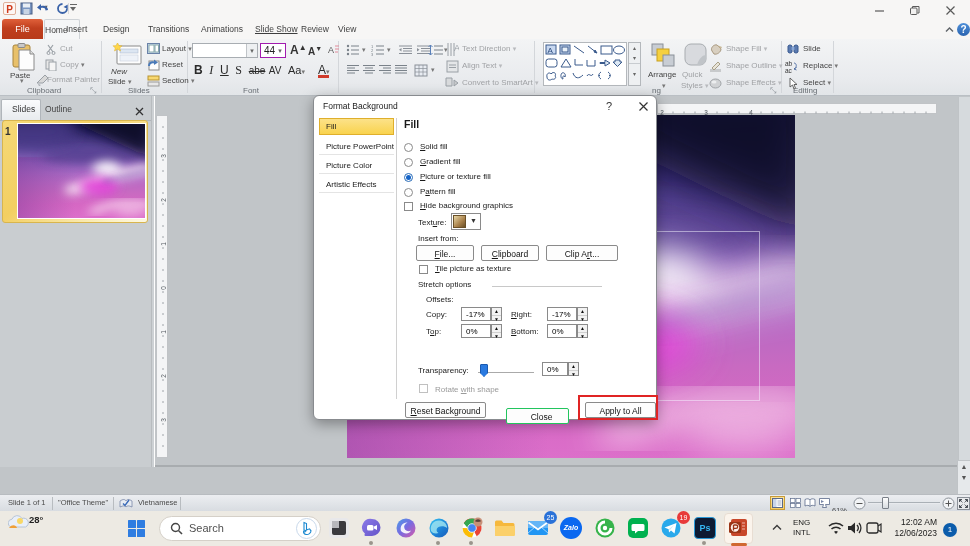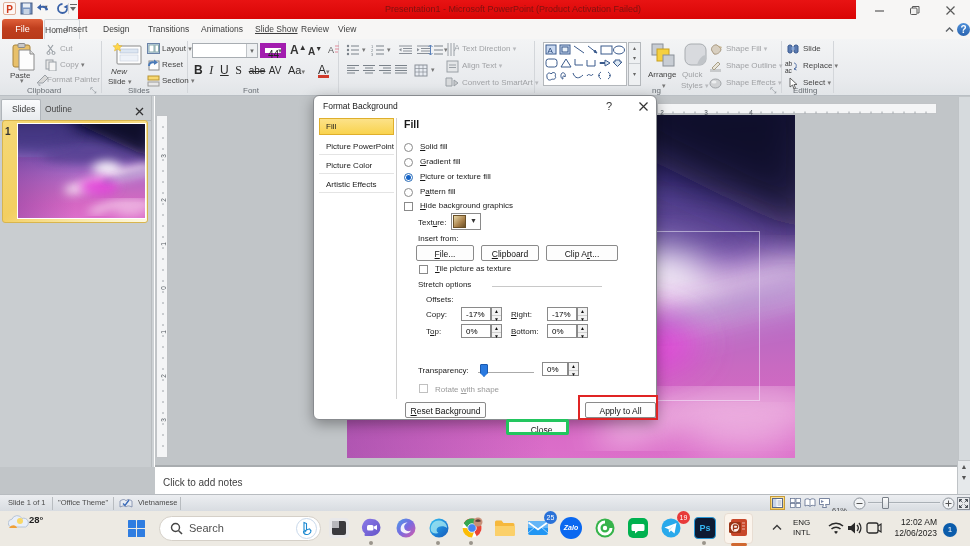--- a/index.html
+++ b/index.html
@@ -63,23 +63,20 @@
   .check { width:9px; height:9px; border:1px solid #8a8a8a; background:#fff; }
   .spin { height:14px; border:1px solid #8a8a8a; background:#fff; font-size:8px; }
   .spinner { width:11px; height:14px; border:1px solid #8a8a8a; background:#f2f2f2; }
   .btn { white-space:nowrap; overflow:hidden; height:16px; border:1px solid #8a8a8a; background:#fdfdfd; font-size:8.5px; color:#111; text-align:center; border-radius:2px; }
 </style>
 </head>
 <body>
 <div id="app">
 
   <div class="abs" id="titlebar"></div>
-  <div class="abs" id="redband">
-      <div class="abs txt" id="titletext">Presentation1 - Microsoft PowerPoint (Product Activation Failed)</div>
-    </div>
 
   <div class="abs" style="left:3px;top:2px;width:13px;height:13px;background:#fdf6f3;border:1px solid #e0b09a;border-radius:2px;color:#cf3a1b;font-size:10px;font-weight:bold;text-align:center;line-height:13px;">P</div>
   <svg class="abs" style="left:20px;top:2px;" width="13" height="13" viewBox="0 0 13 13">
       <rect x="1" y="1" width="11" height="11" fill="#7a96c2" stroke="#4a5f85" stroke-width="1"></rect>
       <rect x="3" y="1.5" width="7" height="4" fill="#e8eef5"></rect>
       <rect x="3.5" y="7" width="6" height="5" fill="#c8d4e4"></rect>
     </svg>
   <svg class="abs" style="left:36px;top:2px;" width="16" height="13" viewBox="0 0 16 13">
       <path d="M2 8 C2 4 6 3 9 4 L9 2 L13 5.5 L9 8.5 L9 6 C6.5 5.5 4.5 6 4.5 8.5 Z" fill="#3a62a8" transform="scale(-1,1) translate(-14,0)"></path>
       <path d="M13.2 5 l3 0 l0 1.4 l-3 0 z" fill="none"></path>
@@ -184,21 +181,21 @@
     </svg>
   <div class="abs ribtxt" style="left:162px;top:60px;">Reset</div>
   <svg class="abs" style="left:147px;top:75px;" width="13" height="12" viewBox="0 0 13 12">
       <rect x="1" y="1" width="11" height="4" fill="#f8d870" stroke="#b89430"></rect>
       <rect x="1" y="7" width="11" height="4" fill="#e8e8e8" stroke="#9a9a9a"></rect>
     </svg>
   <div class="abs ribtxt" style="left:162px;top:76px;">Section <span class="dd">▾</span></div>
 
   <div class="abs" style="left:192px;top:43px;width:66px;height:15px;background:#fff;border:1px solid #a8adb2;"></div>
   <div class="abs" style="left:246px;top:44px;width:11px;height:13px;background:#eef0f2;border-left:1px solid #c0c4c8;font-size:7px;color:#666;text-align:center;line-height:13px;">▾</div>
-  <div class="abs" style="left:260px;top:43px;width:26px;height:15px;background:#fff;border:5px solid #a21caf;font-size:10px;color:#222;padding:1px 0 0 3px;">44</div>
+  <div class="abs" style="left:260px;top:43px;width:26px;height:15px;background:#fff;border:1px solid #a21caf;font-size:10px;color:#222;padding:1px 0 0 3px;">44</div>
   <div class="abs" style="left:275px;top:44px;width:10px;height:13px;font-size:7px;color:#666;text-align:center;line-height:13px;">▾</div>
   <div class="abs" style="left:290px;top:43px;font-size:12px;color:#333;font-weight:bold;">A<span style="font-size:8px;vertical-align:4px;">▲</span></div>
   <div class="abs" style="left:308px;top:45px;font-size:10px;color:#333;font-weight:bold;">A<span style="font-size:7px;vertical-align:4px;">▼</span></div>
   <svg class="abs" style="left:327px;top:43px;" width="14" height="14" viewBox="0 0 14 14">
       <text x="1" y="10" font-size="9" fill="#555" font-family="Liberation Sans">A</text>
       <path d="M8 3 L12 3 M8 6 L12 6 M8 9 L11 9" stroke="#e08a9a" stroke-width="1"></path>
     </svg>
   <div class="abs" style="left:194px;top:63px;width:140px;height:17px;font-size:12px;color:#2a2a2a;"><span style="font-weight:bold;">B</span>&nbsp;&nbsp;<span style="font-style:italic;font-family:'Liberation Serif',serif;">I</span>&nbsp;&nbsp;<span style="text-decoration:underline;">U</span>&nbsp;&nbsp;<span style="font-family:'Liberation Serif',serif;">S</span>&nbsp;&nbsp;<span style="text-decoration:line-through;font-size:10px;">abe</span>&nbsp;<span style="font-size:10px;">AV</span>&nbsp;&nbsp;<span style="font-size:11px;">Aa</span><span class="dd">▾</span></div>
   <div class="abs" style="left:318px;top:63px;font-size:12px;color:#2a2a2a;">A<span class="dd">▾</span></div>
   <div class="abs" style="left:318px;top:75px;width:11px;height:3px;background:#d03a2a;"></div>
@@ -515,23 +512,20 @@
   <ellipse cx="395" cy="318" rx="55" ry="14" fill="#ffeef8" opacity="0.6" filter="url(#mb18)"></ellipse>
 </svg>
   <div class="abs" style="left:408px;top:231px;width:352px;height:170px;border:1px solid rgba(245,245,255,0.5);"></div>
   <div class="abs" id="scroll"></div>
   <div class="abs" style="left:957px;top:461px;width:13px;height:33px;background:#e6e9eb;border-left:1px solid #bfc3c6;z-index:3;">
     <div style="font-size:7px;color:#555;text-align:center;line-height:11px;">▲</div>
     <div style="font-size:7px;color:#555;text-align:center;line-height:11px;">▼</div>
   </div>
 
   <div class="abs" id="notesdiv"></div>
-  <div class="abs" id="notes">
-      <span>Click to add notes</span>
-    </div>
 
   <div class="abs" id="status">
     <div class="abs txt" style="left:8px;top:3px;">Slide 1 of 1</div>
     <div class="abs" style="left:52px;top:2px;width:1px;height:13px;background:#b8bcc0;"></div>
     <div class="abs txt" style="left:58px;top:3px;">"Office Theme"</div>
     <div class="abs" style="left:113px;top:2px;width:1px;height:13px;background:#b8bcc0;"></div>
     <svg class="abs" style="left:119px;top:2px;" width="14" height="13" viewBox="0 0 14 13">
         <path d="M1 4 C4 2 6 2 7 4 C8 2 10 2 13 4 L13 10 C10 8.5 8 8.5 7 10 C6 8.5 4 8.5 1 10 Z" fill="#e8ecf2" stroke="#7a88a8" stroke-width="0.8"></path>
         <path d="M4 6.5 L6 8.5 L10 3" stroke="#3a6ab8" stroke-width="1.4" fill="none"></path>
       </svg>
@@ -647,21 +641,21 @@
     <div class="abs" style="left:164px;top:276px;width:56px;height:1px;background:#aaa;"></div>
     <div class="abs" style="left:166px;top:268px;width:8px;height:13px;background:#2a7ae0;border:1px solid #1a5ab0;border-radius:1px 1px 3px 3px;clip-path:polygon(0 0,100% 0,100% 70%,50% 100%,0 70%);"></div>
     <div class="abs spin" style="left:228px;top:266px;width:26px;padding:2px 0 0 4px;">0%</div>
     <div class="abs spinner" style="left:254px;top:266px;">
         <div style="font-size:5px;color:#111;text-align:center;line-height:7px;">▲</div>
         <div style="font-size:5px;color:#111;text-align:center;line-height:6px;border-top:1px solid #d0d0d0;">▼</div>
       </div>
     <div class="abs check" style="left:105px;top:288px;border-color:#c0c0c0;"></div>
       <div class="abs txt" style="left:121px;top:289px;font-size:8px;color:#9a9a9a;">Rotate <u>w</u>ith shape</div>
     <div class="abs btn" style="left:91px;top:306px;width:81px;line-height:16px;"><u>R</u>eset Background</div>
-    <div class="abs btn" style="left:192px;top:323px;width:63px;line-height:16px;border:3px solid #22c55e;padding-left:8px;">Close</div>
+    <div class="abs btn" style="left:192px;top:312px;width:63px;line-height:16px;border:1px solid #22c55e;padding-left:8px;">Close</div>
     <div class="abs btn" style="left:271px;top:306px;width:71px;line-height:16px;">Apply to All</div>
   </div>
   <div class="abs" style="left:578px;top:395px;width:80px;height:25px;border:2px solid #e02424;z-index:5;"></div>
 
   <div class="abs" id="taskbar">
     <svg class="abs" style="left:8px;top:4px;" width="22" height="16" viewBox="0 0 22 16">
         <path d="M3 12 a4 4 0 0 1 1-7.8 A5.5 5.5 0 0 1 14 3.5 a4.5 4.5 0 0 1 3.5 8.5 Z" fill="#e8effa" stroke="#b8c4d4"></path>
         <path d="M1 13 C4 9 8 10 9 13 Z" fill="#f0a03a"></path>
         <circle cx="12" cy="6" r="3" fill="#f8d868"></circle>
       </svg>

